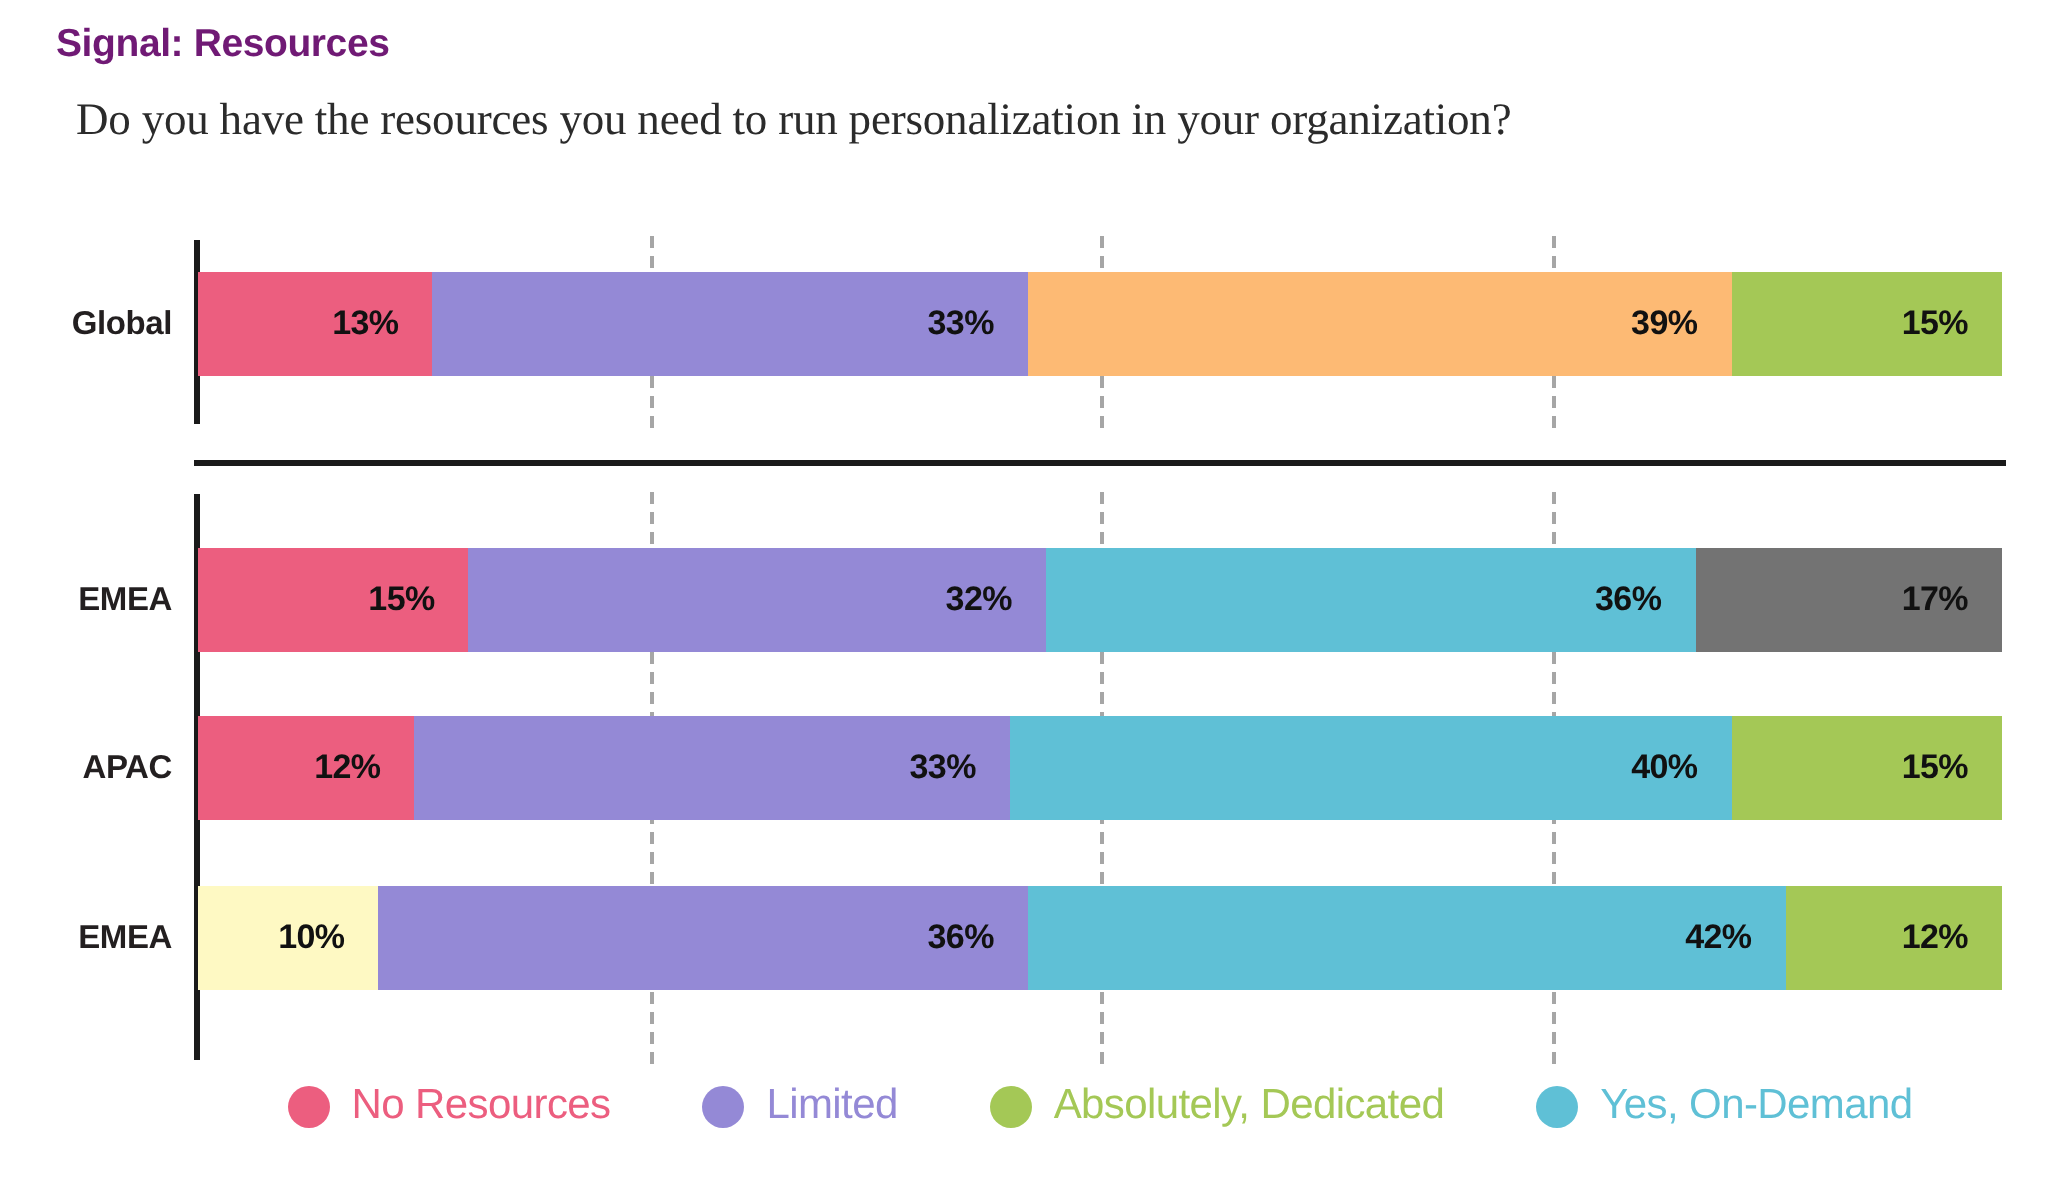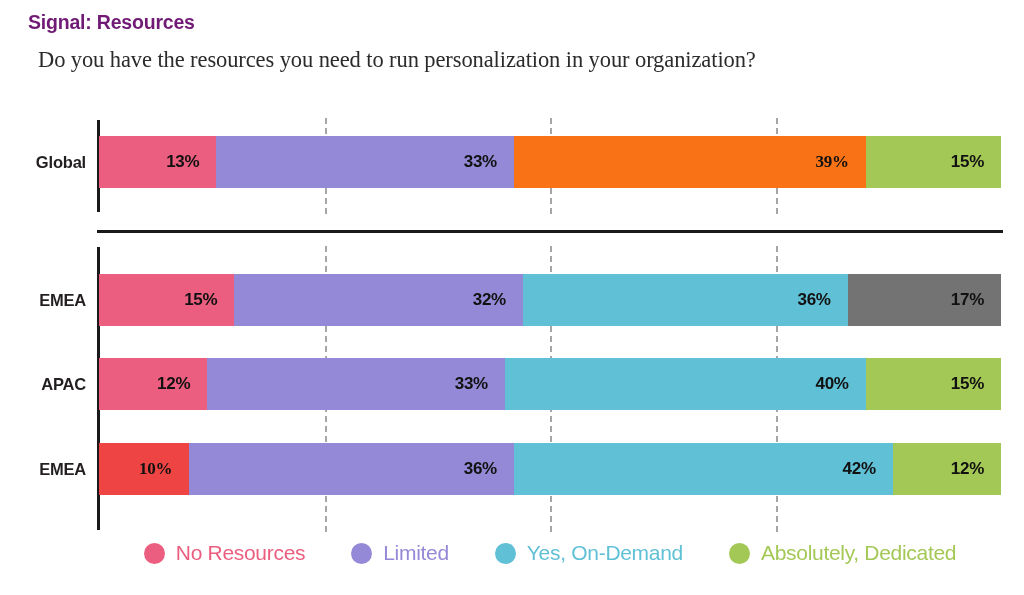--- a/index.html
+++ b/index.html
@@ -166,21 +166,21 @@
       <div class="gridline grid-bottom" style="left: 550px;"></div>
       <div class="gridline grid-top" style="left: 775.5px;"></div>
       <div class="gridline grid-bottom" style="left: 775.5px;"></div>
     </div>
 
   <div class="row" id="row-global" style="top:136px;">
     <div class="row-label">Global</div>
     <div class="bar">
         <div class="seg" style="width: 13%; background: rgb(236, 94, 127);">13%</div>
         <div class="seg" style="width: 33%; background: rgb(148, 137, 214);">33%</div>
-        <div class="seg" style="width: 39%; background: #f97316; font-family: Liberation Serif, serif;">39%</div>
+        <div class="seg" style="width: 39%; background: #fdba74;">39%</div>
         <div class="seg" style="width: 15%; background: rgb(164, 200, 86);">15%</div>
       </div>
   </div>
 
   <div class="row" id="row-amer" style="top:274px;">
     <div class="row-label">EMEA</div>
     <div class="bar">
         <div class="seg" style="width: 15%; background: rgb(236, 94, 127);">15%</div>
         <div class="seg" style="width: 32%; background: rgb(148, 137, 214);">32%</div>
         <div class="seg" style="width: 36%; background: rgb(95, 192, 214);">36%</div>
@@ -194,39 +194,39 @@
         <div class="seg" style="width: 12%; background: rgb(236, 94, 127);">12%</div>
         <div class="seg" style="width: 33%; background: rgb(148, 137, 214);">33%</div>
         <div class="seg" style="width: 40%; background: rgb(95, 192, 214);">40%</div>
         <div class="seg" style="width: 15%; background: rgb(164, 200, 86);">15%</div>
       </div>
   </div>
 
   <div class="row" id="row-emea" style="top:443px;">
     <div class="row-label">EMEA</div>
     <div class="bar">
-        <div class="seg" style="width: 10%; background: #ef4444; font-family: Liberation Serif, serif;">10%</div>
+        <div class="seg" style="width: 10%; background: #fef9c3;">10%</div>
         <div class="seg" style="width: 36%; background: rgb(148, 137, 214);">36%</div>
         <div class="seg" style="width: 42%; background: rgb(95, 192, 214); padding-left: 46px;">42%</div>
         <div class="seg" style="width: 12%; background: rgb(164, 200, 86);">12%</div>
       </div>
   </div>
 
   <div id="legend">
       <div class="legend-item">
         <span class="legend-dot" style="background: rgb(236, 94, 127);"></span>
         <span class="legend-label" style="color: rgb(236, 94, 127);">No Resources</span>
       </div>
       <div class="legend-item">
         <span class="legend-dot" style="background: rgb(148, 137, 214);"></span>
         <span class="legend-label" style="color: rgb(148, 137, 214);">Limited</span>
       </div>
       <div class="legend-item">
+        <span class="legend-dot" style="background: rgb(164, 200, 86);"></span>
+        <span class="legend-label" style="color: rgb(164, 200, 86);">Absolutely, Dedicated</span>
+      </div>
+      <div class="legend-item">
         <span class="legend-dot" style="background: rgb(95, 192, 214);"></span>
         <span class="legend-label" style="color: rgb(95, 192, 214);">Yes, On-Demand</span>
       </div>
-      <div class="legend-item">
-        <span class="legend-dot" style="background: rgb(164, 200, 86);"></span>
-        <span class="legend-label" style="color: rgb(164, 200, 86);">Absolutely, Dedicated</span>
-      </div>
     </div>
 
 </div>
 
 </body></html>

